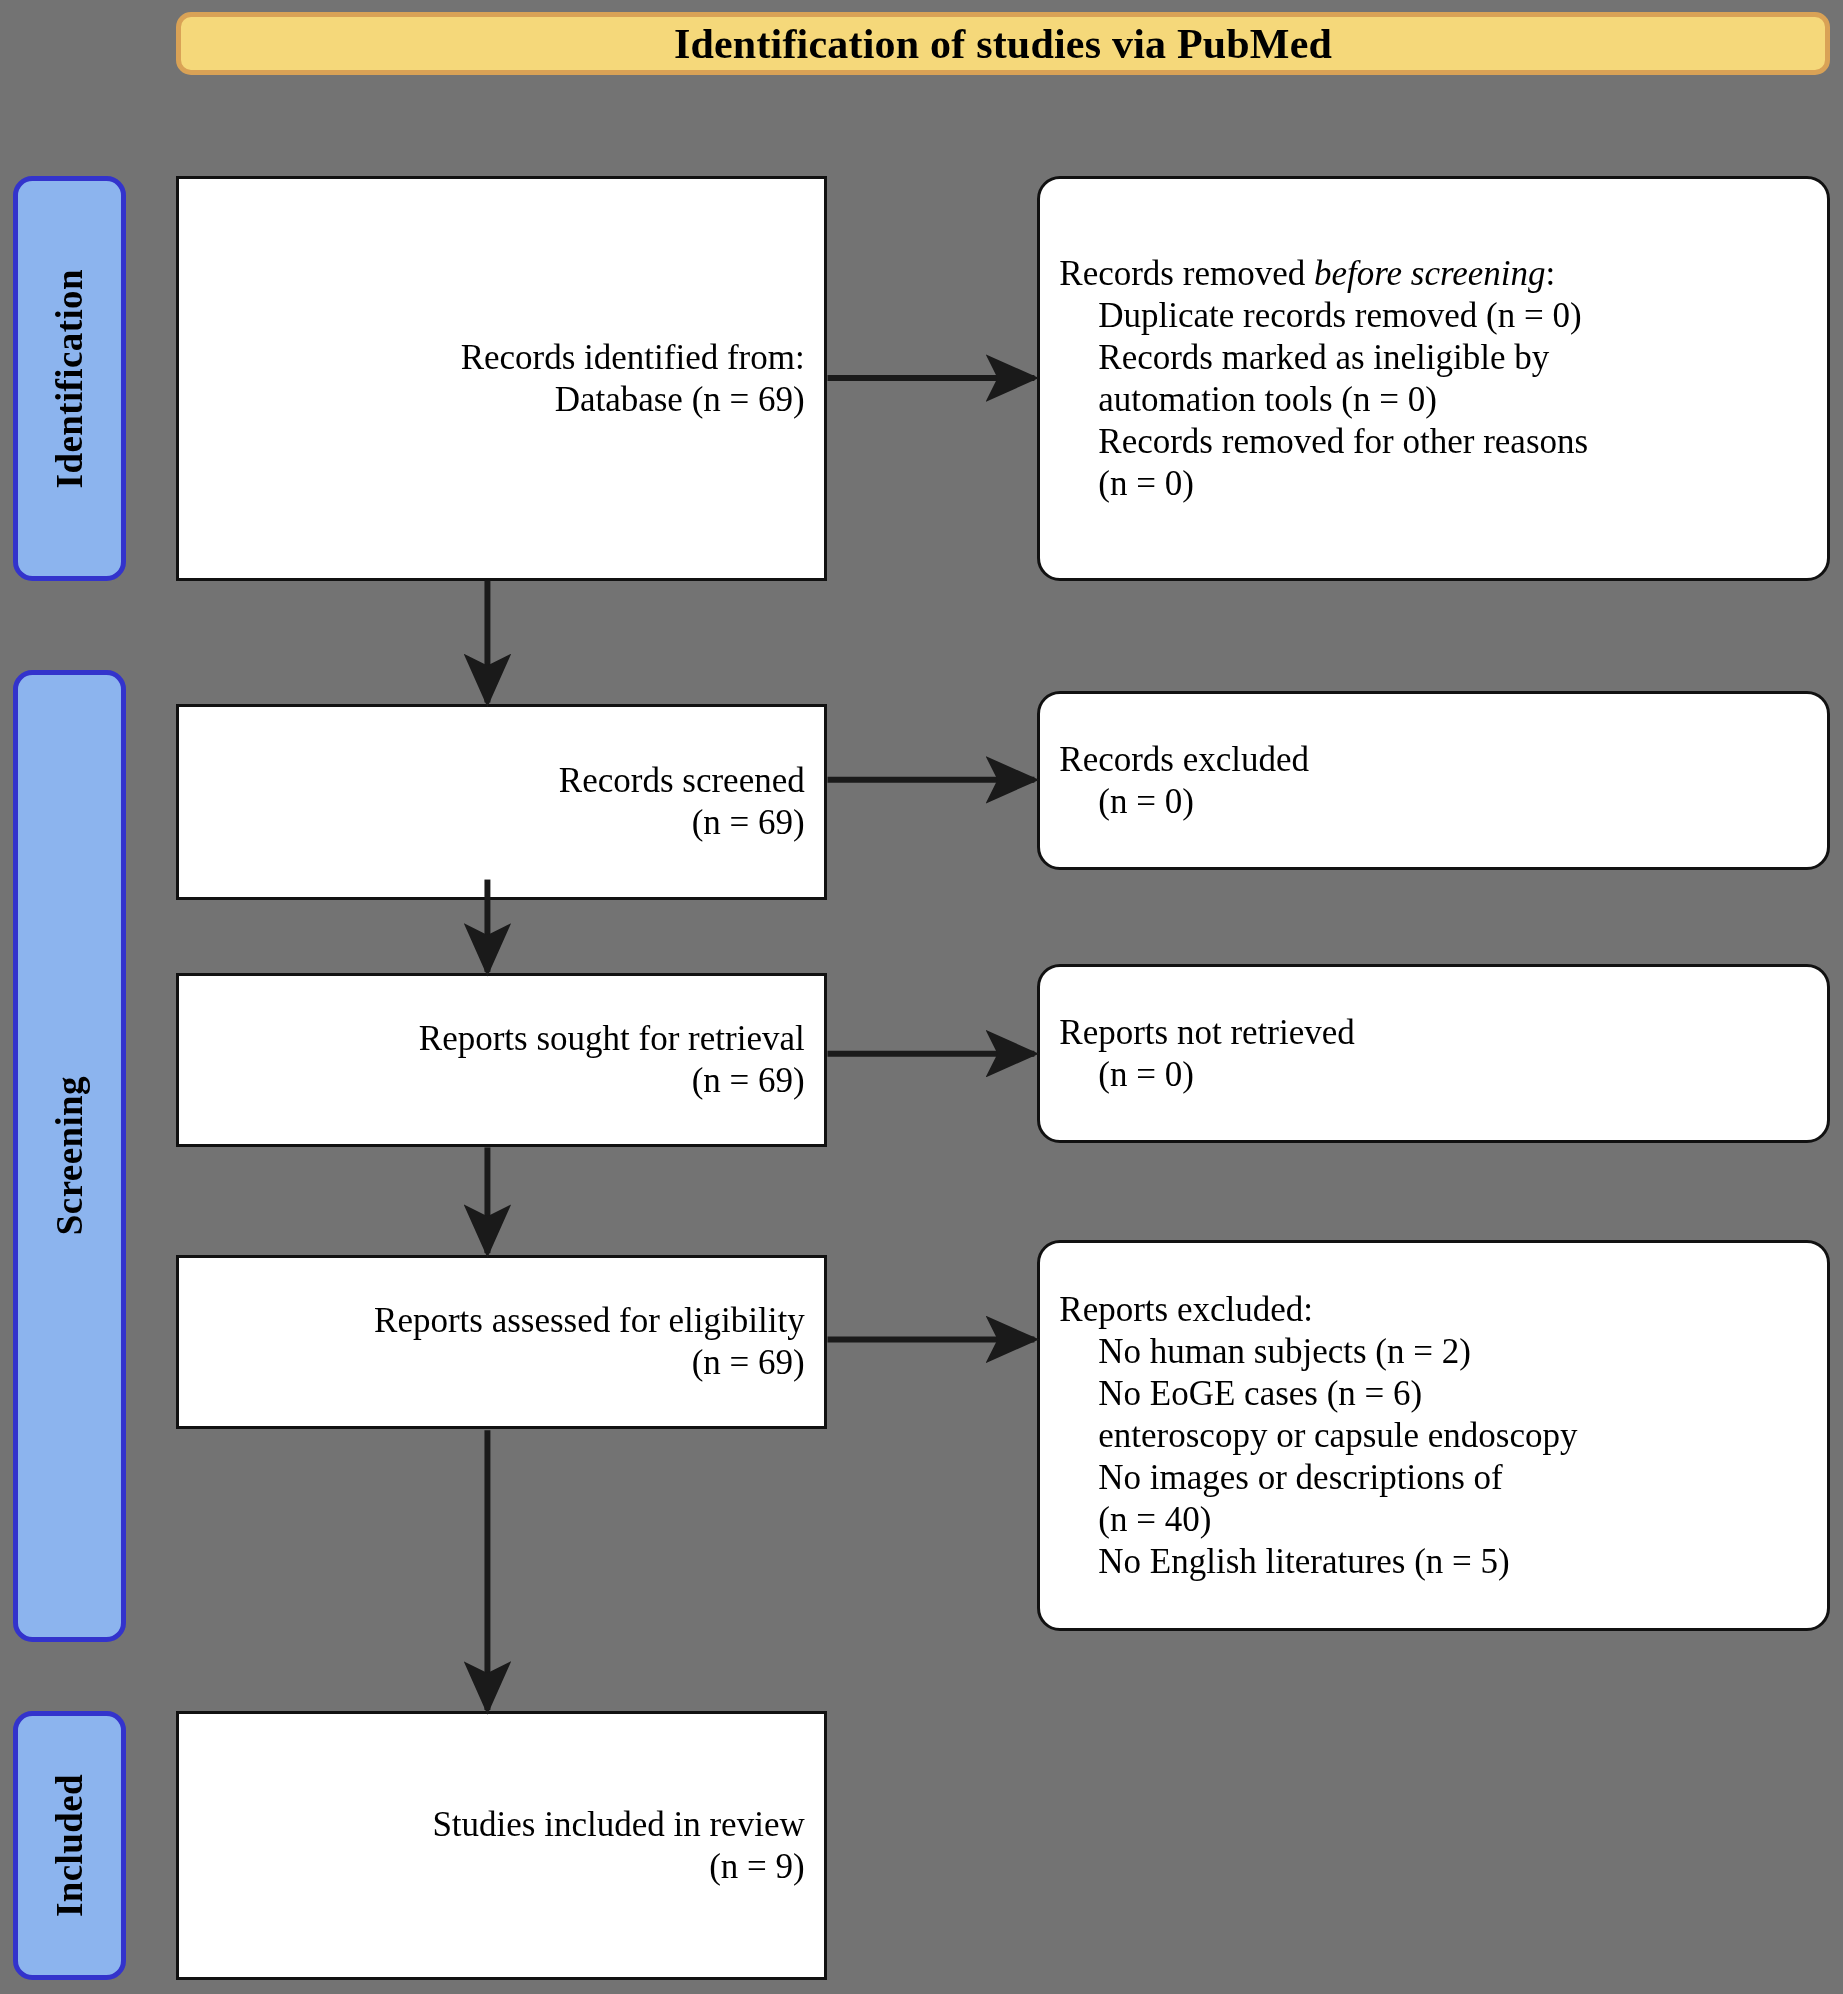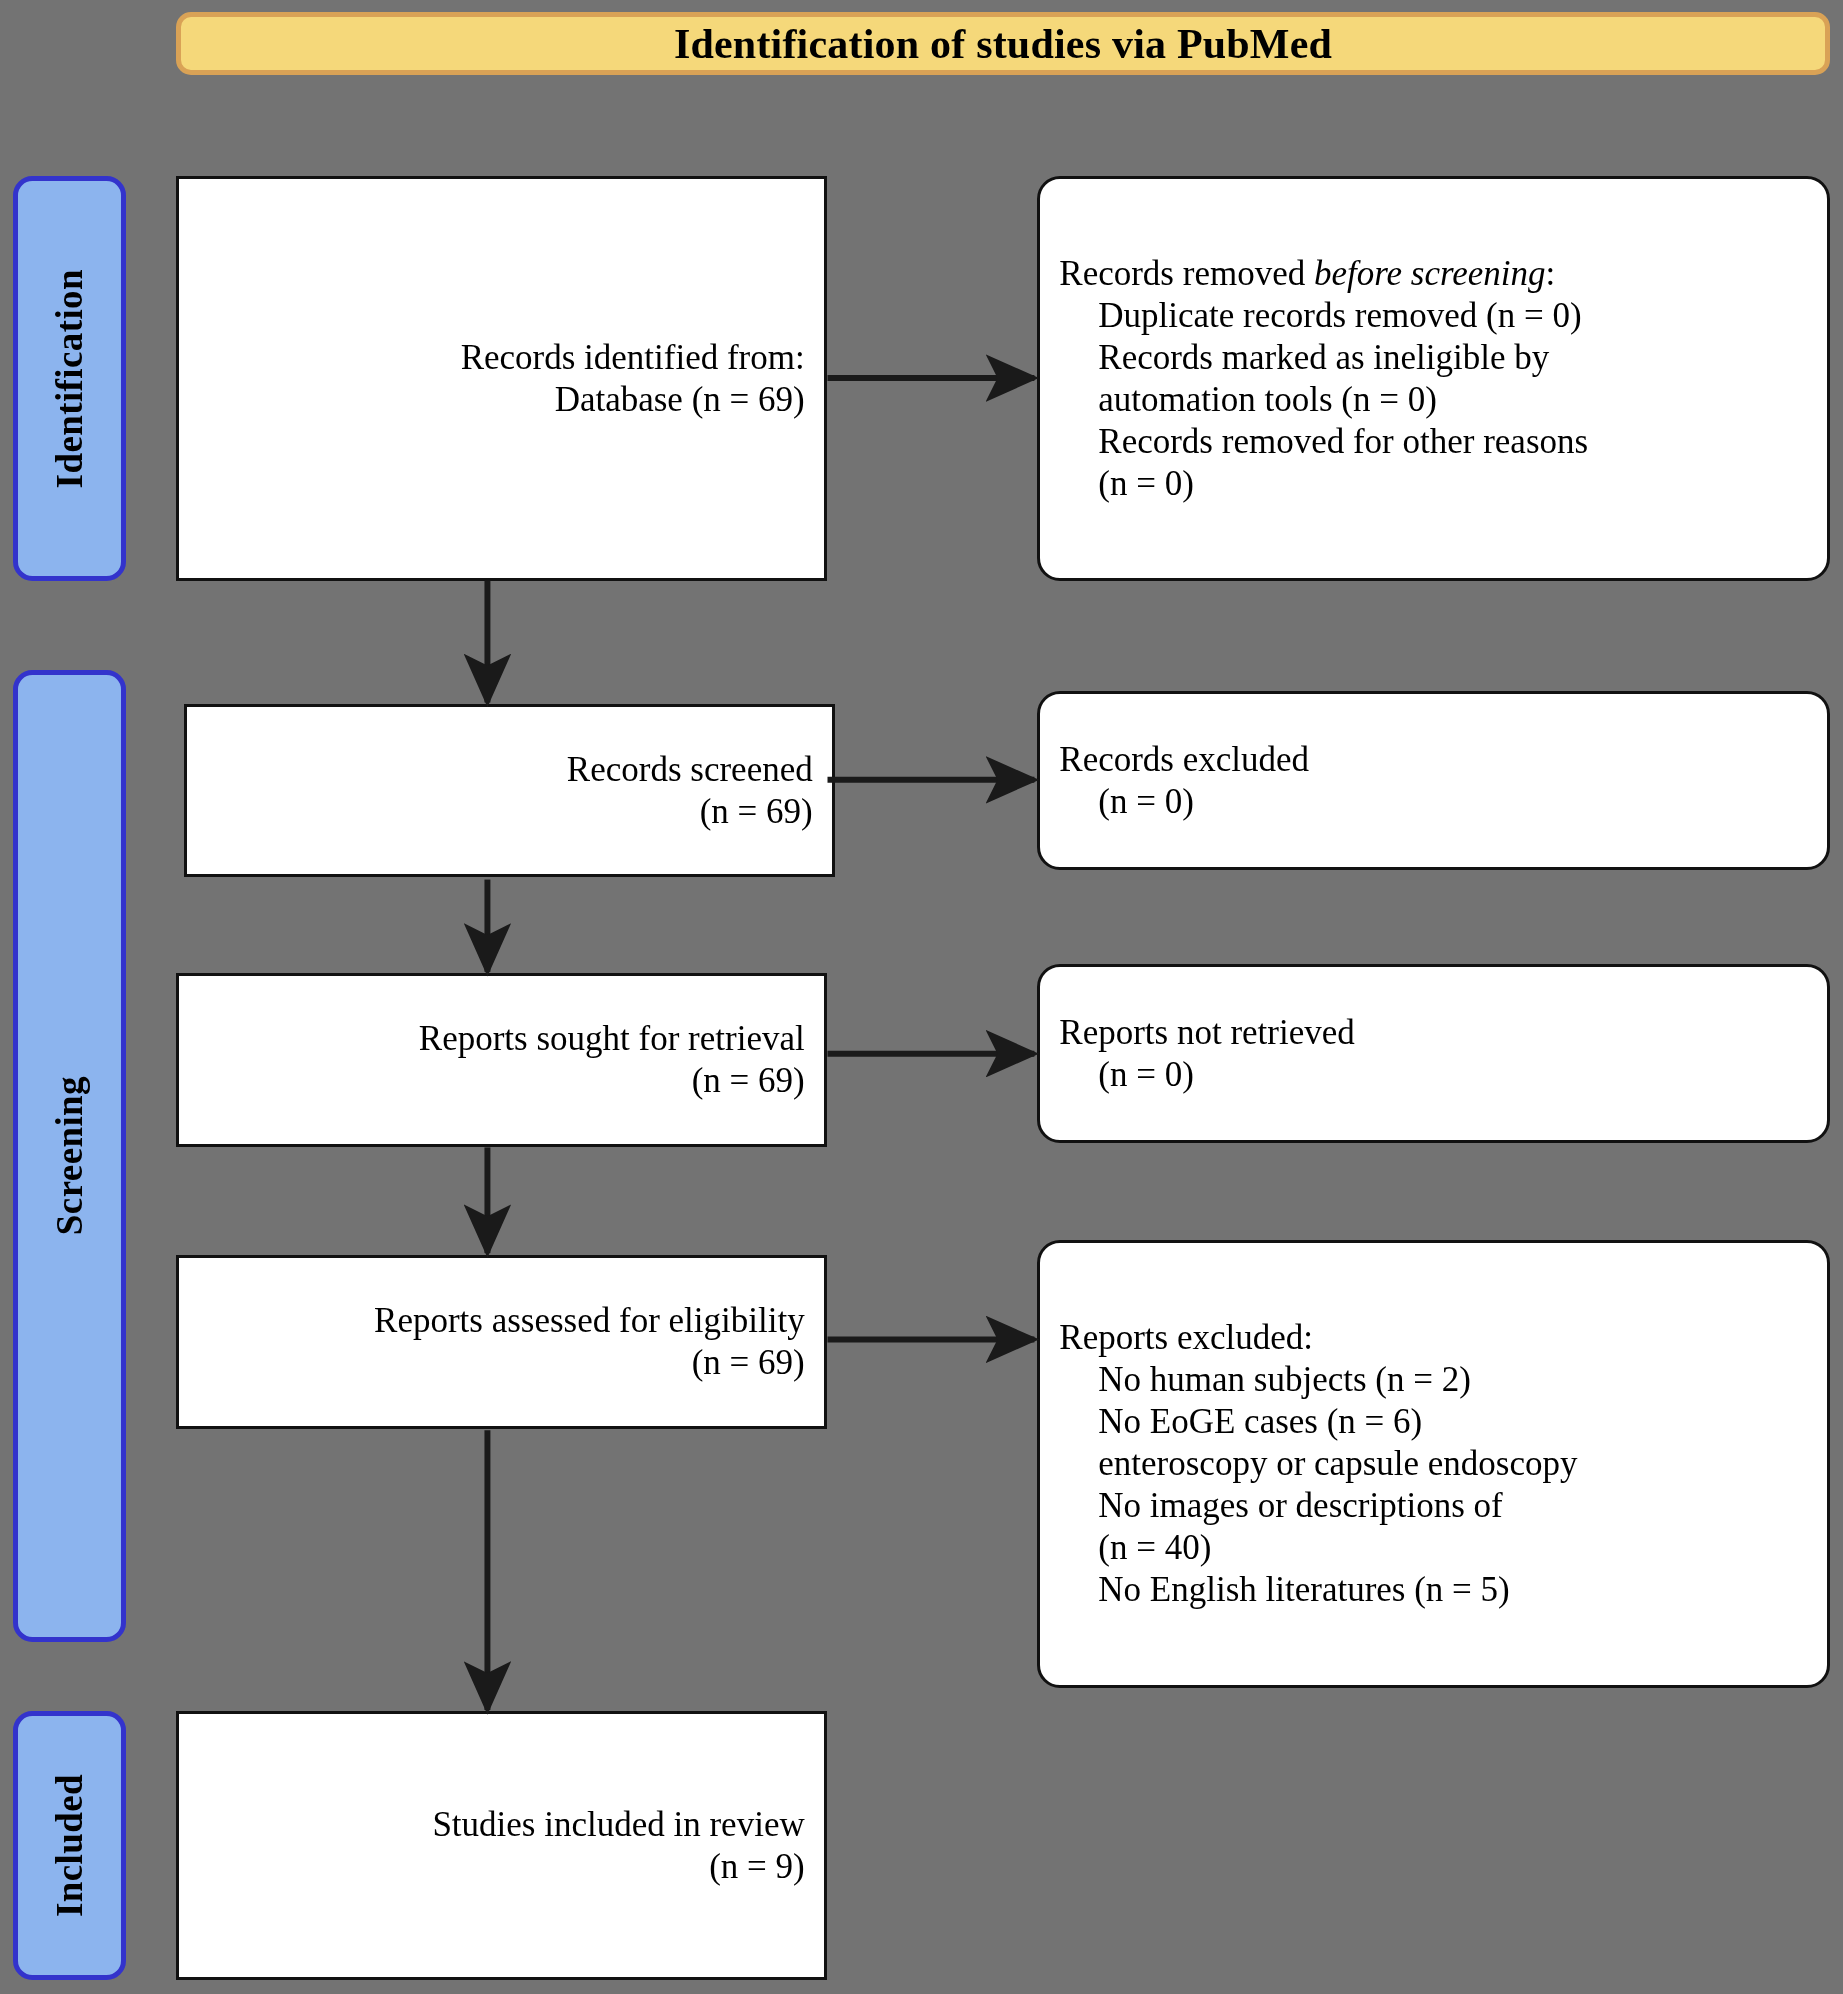--- a/index.html
+++ b/index.html
@@ -87,26 +87,26 @@
   .flow-box .line.indent { padding-left: 39px; }
   .flow-box .line i { font-style: italic; }
 
   
   .col-left  { left: 176px;  width: 651px; text-align: right; }
   
   .col-right { left: 1037px; width: 793px; border-radius: 23px; }
 
   #box-identified  { top: 176px;  height: 405px; }
   #box-removed     { top: 176px;  height: 405px; }
-  #box-screened    { top: 704px;  height: 173px; margin-left: 8px; }
+  #box-screened    { top: 704px;  height: 196px; }
   #box-rec-excl    { top: 691px;  height: 179px; }
   #box-sought      { top: 973px; height: 174px; }
   #box-not-retr    { top: 964px; height: 179px; }
   #box-assessed    { top: 1255px; height: 174px; }
-  #box-rep-excl    { top: 1240px; height: 448px; }
+  #box-rep-excl    { top: 1240px; height: 391px; }
   #box-included    { top: 1711px; height: 269px; }
 
   
   #connectors {
     position: absolute;
     left: 0; top: 0;
     width: 1844px;
     height: 1995px;
     pointer-events: none;
   }

